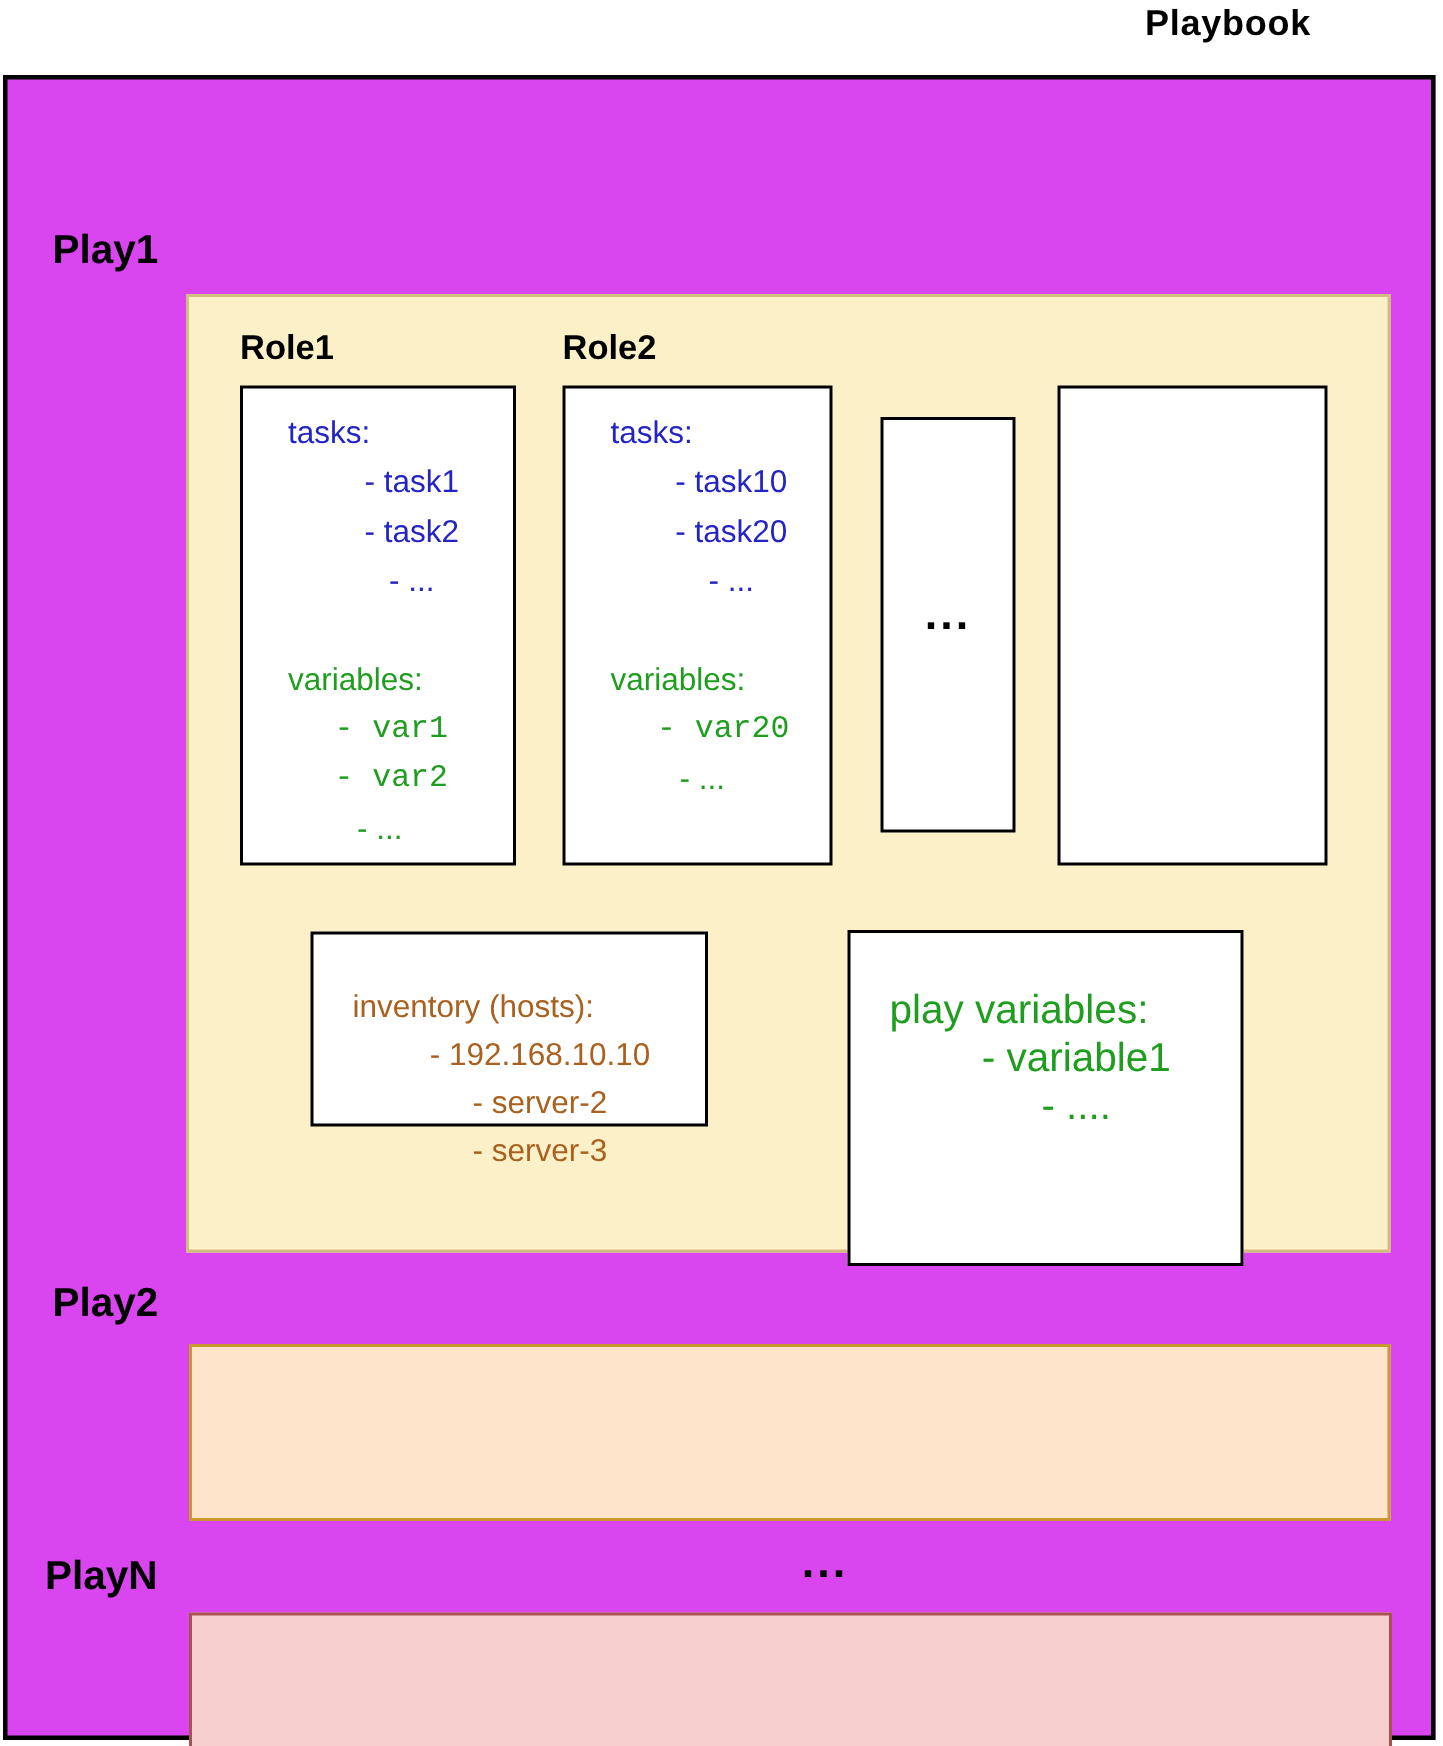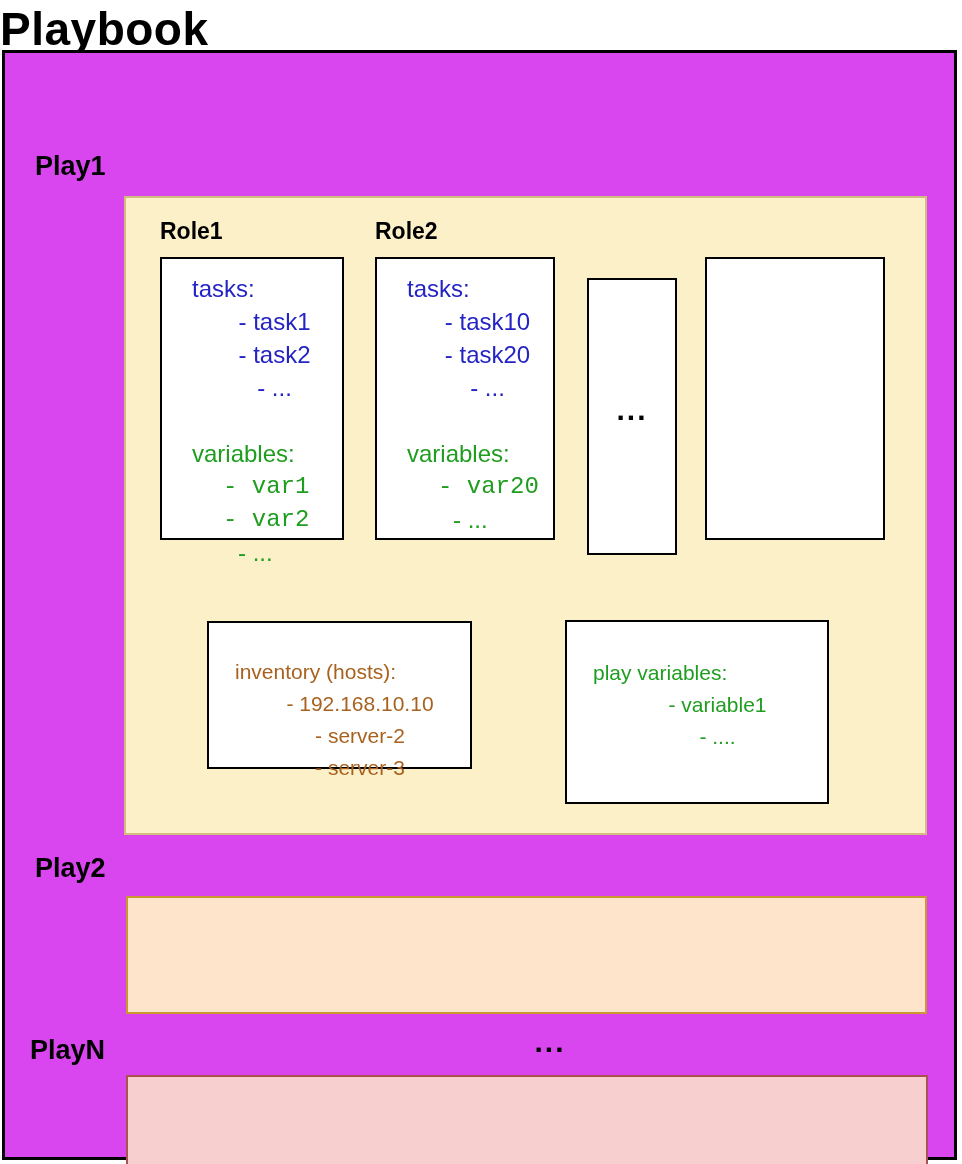--- a/index.html
+++ b/index.html
@@ -2,22 +2,22 @@
 <html style="--blue: #2424c4; --green: #1f9d1f; --brown: #a8611f; --play1_fill: #fcf0c9; --play1_border: #d2bc7e; --play2_fill: #fde4cb; --play2_border: #c9992f; --playn_fill: #f8cfcf; --playn_border: #a85252;"><head>
 <meta charset="utf-8">
 <style>
   html,body{margin:0;padding:0;}
   body{
     width:962px;height:1164px;position:relative;background:#ffffff;
     font-family:"Liberation Sans", sans-serif;color:#000;overflow:hidden;
   }
   .abs{position:absolute;box-sizing:border-box;}
   .page-title{
-    top:2px;left:0;width:874px;text-align:left;
-    font-size:46px;font-weight:bold;letter-spacing:0.5px;
+    top:2px;left:0;width:874px;text-align:right;
+    font-size:24px;font-weight:bold;letter-spacing:0.5px;
   }
   .outer-box{
     left:2px;top:50px;width:955px;height:1110px;
     border:3px solid #000;background:#d946ef;
   }
   .play-label{font-size:27px;font-weight:bold;}
   .lbl-play1{left:30px;top:98px;}
   .lbl-play2{left:30px;top:800px;}
   .lbl-playn{left:25px;top:982px;}
   .plays-ellipsis{
@@ -36,36 +36,36 @@
     left:121px;top:1022px;width:802px;height:119px;
     background:var(--playn_fill);border:2px solid var(--playn_border);
   }
   .role-header{
     font-size:23px;font-weight:bold;color:#000;
   }
   .hdr-role1{left:34px;top:20px;width:184px;}
   .hdr-role2{left:249px;top:20px;width:180px;}
   .hdr-rolen{left:579px;top:20px;width:180px;}
   .white-box{background:#ffffff;border:2px solid #000;}
-  .role-box{top:59px;height:283px;font-size:24px;line-height:33px;padding:13px 0 0 30px;}
+  .role-box{top:59px;height:320px;font-size:21px;line-height:33px;padding:13px 0 0 30px;}
   .box-role1{left:34px;width:184px;}
   .box-role2{left:249px;width:180px;}
   .box-rolen{left:579px;width:180px;}
   .dots-box{
     left:461px;top:80px;width:90px;height:277px;
     display:flex;align-items:center;justify-content:center;
   }
   .dots-text{font-size:30px;font-weight:bold;letter-spacing:2px;line-height:0;padding-bottom:14px;}
   .inventory-box{
-    left:81px;top:423px;width:265px;height:148px;
+    left:81px;top:423px;width:265px;height:130px;
     font-size:21px;line-height:32px;padding:33px 0 2px 26px;
   }
   .playvars-box{
-    left:439px;top:422px;width:264px;height:184px;
-    font-size:21px;line-height:32px;padding:35px 0 0 26px;
+    left:439px;top:422px;width:264px;height:224px;
+    font-size:27px;line-height:32px;padding:35px 0 0 26px;
   }
   .line{white-space:pre;}
   .i0{padding-left:0;}
   .i1{padding-left:15px;text-align:center;}
   .i2{padding-left:31px;font-family:Liberation Mono, monospace;}
   .i3{padding-left:46px;}
   .c-blue{color:var(--blue);}
   .c-green{color:var(--green);}
   .c-brown{color:var(--brown);}
 </style>

